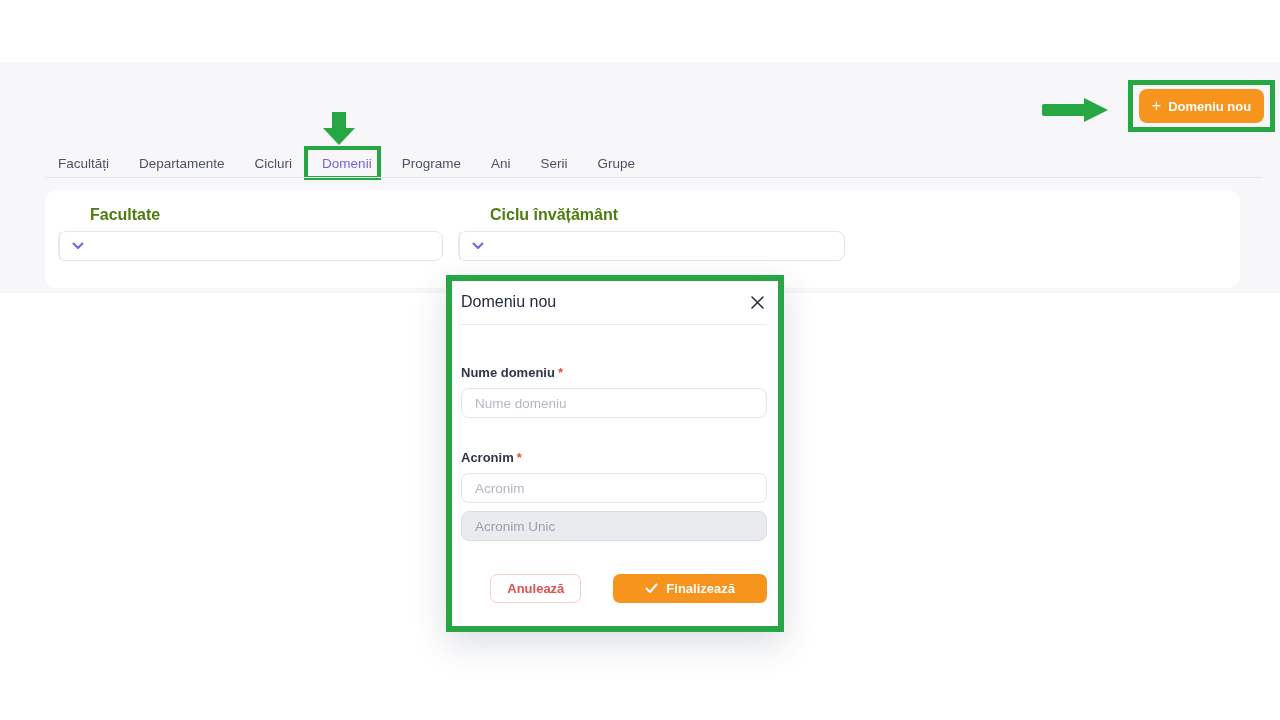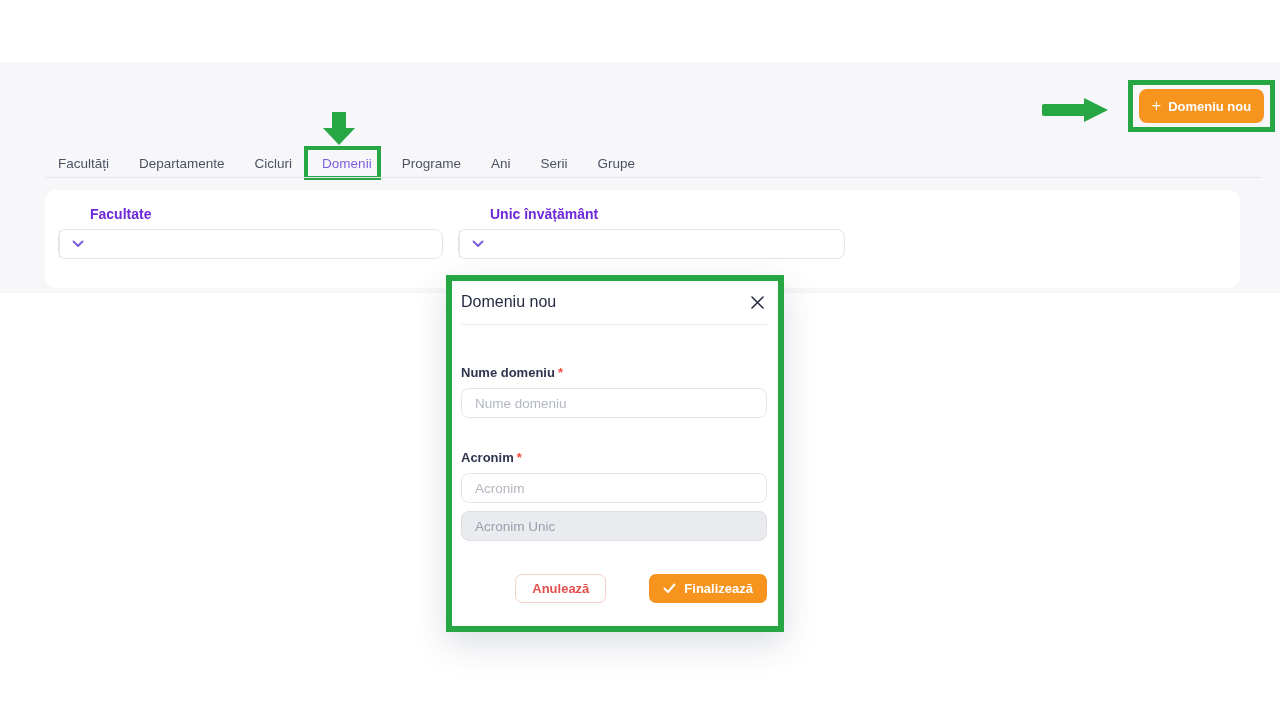--- a/index.html
+++ b/index.html
@@ -33,21 +33,21 @@
       border:none; border-radius:8px; color:#fff; font-size:13px; font-weight:bold;
       display:flex; align-items:center; justify-content:center; gap:7px; cursor:pointer;
       font-family:"Liberation Sans", sans-serif; }
   .btn-new .plus { font-size:16px; font-weight:normal; line-height:1; margin-top:-1px; }
 
   
   .card { position:absolute; left:45px; top:190px; width:1195px; height:98px; background:#ffffff; border-radius:12px; }
   .field { position:absolute; top:16px; }
   .field-1 { left:13px; width:385px; }
   .field-2 { left:413px; width:387px; }
-  .field-label { font-size:14px; font-weight:bold; color:#6d28d9; margin-bottom:7px;padding-left:32px; }
+  .field-label { font-size:16px; font-weight:bold; color:#4d7c0f; margin-bottom:7px;padding-left:32px; }
   .select { height:30px; border:1px solid #e3e5ea; border-radius:8px; background:#fff;
       display:flex; align-items:center; cursor:pointer; }
   .select-value { flex:1; padding:0 14px; font-size:13.5px; color:#3c4257; white-space:nowrap; overflow:hidden; }
   .select-caret { width:36px; height:100%; border-left:1px solid #e7e8ee; display:flex; align-items:center; justify-content:center; }
 
   
   .modal { position:absolute; left:446px; top:275px; width:338px; height:357px; background:#ffffff;
       border:6px solid #27a744; padding:8px 11px 0 9px; overflow:hidden;
       box-shadow:0 12px 32px rgba(40,50,80,.16); }
   .modal-header { display:flex; align-items:center; justify-content:space-between; height:26px; }
@@ -59,23 +59,23 @@
   .m-input { display:block; width:100%; height:30px; margin-top:8px; border:1px solid #e3e5ea; border-radius:8px;
       padding:0 13px; font-size:13.5px; color:#3c4257; background:#fff; outline:none;
       font-family:"Liberation Sans", sans-serif; }
   .m-input::placeholder { color:#b3b7c1; opacity:1; }
   .m-input:disabled { background:#e9ebef; border-color:#dcdee4; }
   .m-input:disabled::placeholder { color:#9aa0ad; }
   .m-gap { margin-top:32px; }
   .modal-footer { display:flex; justify-content:flex-end; align-items:center; gap:32px; margin-top:33px; }
   .btn-cancel { height:29px; padding:0 16px; background:#fff; border:1px solid #f5cfc8; border-radius:7px;
       color:#e3504e; font-size:13px; font-weight:bold; cursor:pointer; font-family:"Liberation Sans", sans-serif; }
-  .btn-submit { height:29px; padding:0 14px; background:#f7941e; border:none; border-radius:7px;
+  .btn-submit { height:29px; padding:0 32px; background:#f7941e; border:none; border-radius:7px;
       color:#fff; font-size:13px; font-weight:bold; cursor:pointer; display:flex; align-items:center; gap:8px;
-      font-family:"Liberation Sans", sans-serif;margin-left:11px; }
+      font-family:"Liberation Sans", sans-serif; }
 </style>
 </head>
 <body>
 
 <div class="canvas">
 
   <div class="gray-band"></div>
 
 
   <div class="arrow-right-stem"></div>
@@ -108,21 +108,21 @@
       <div class="field-label">Facultate</div>
       <div class="select">
         <div class="select-caret">
           <svg width="12" height="8" viewBox="0 0 12 8">
               <path d="M1.5 1.5 L6 6 L10.5 1.5" fill="none" stroke="#7b5fe0" stroke-width="2" stroke-linecap="round" stroke-linejoin="round"></path>
             </svg>
         </div>
       </div>
     </div>
     <div class="field field-2">
-      <div class="field-label">Unic învățământ</div>
+      <div class="field-label">Ciclu învățământ</div>
       <div class="select">
         <div class="select-caret">
           <svg width="12" height="8" viewBox="0 0 12 8">
               <path d="M1.5 1.5 L6 6 L10.5 1.5" fill="none" stroke="#7b5fe0" stroke-width="2" stroke-linecap="round" stroke-linejoin="round"></path>
             </svg>
         </div>
       </div>
     </div>
   </div>
 

